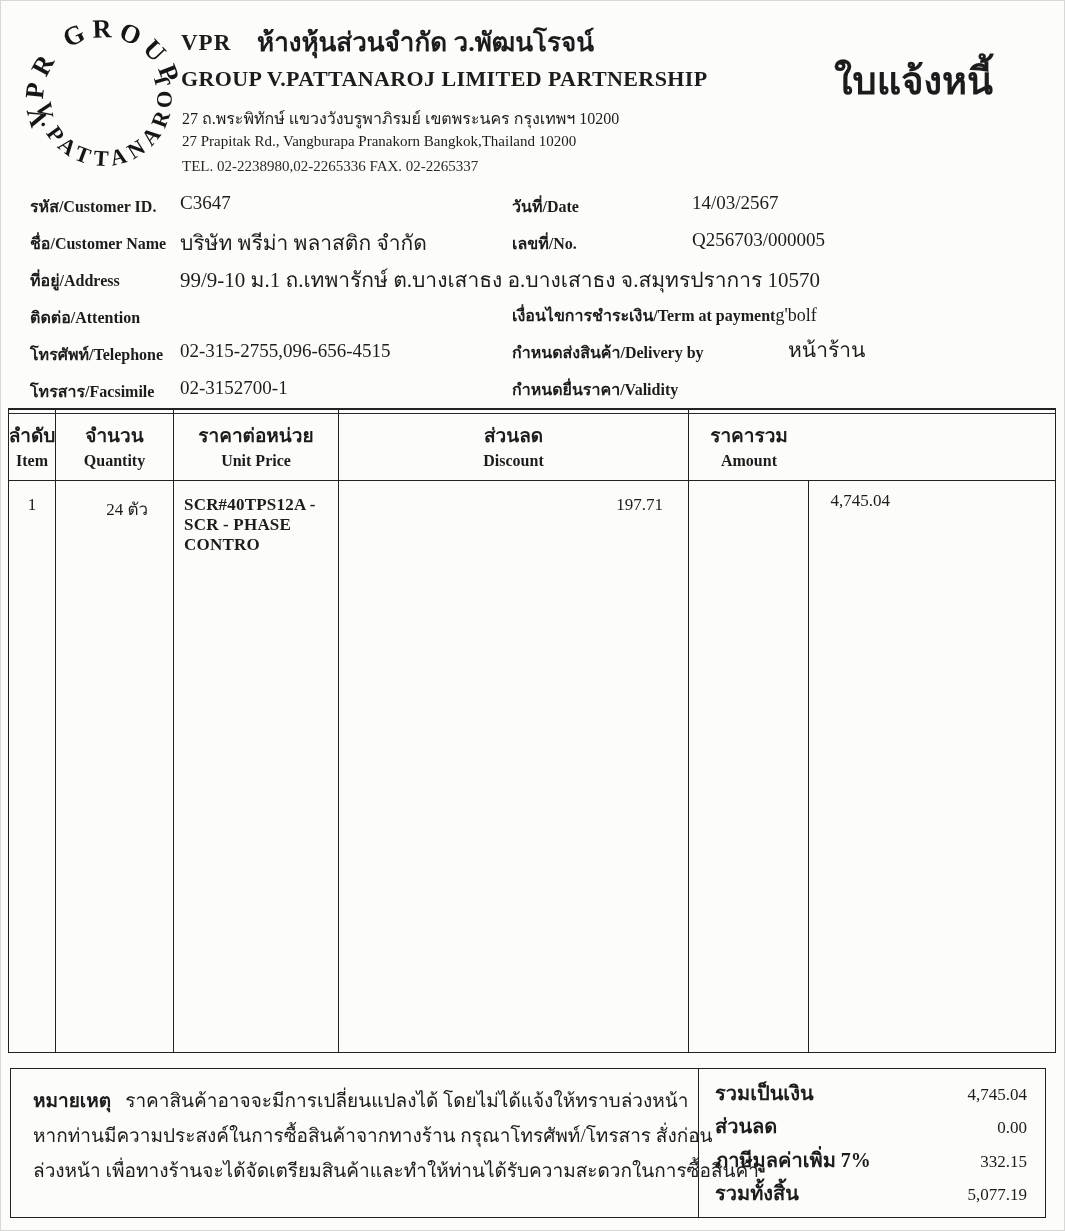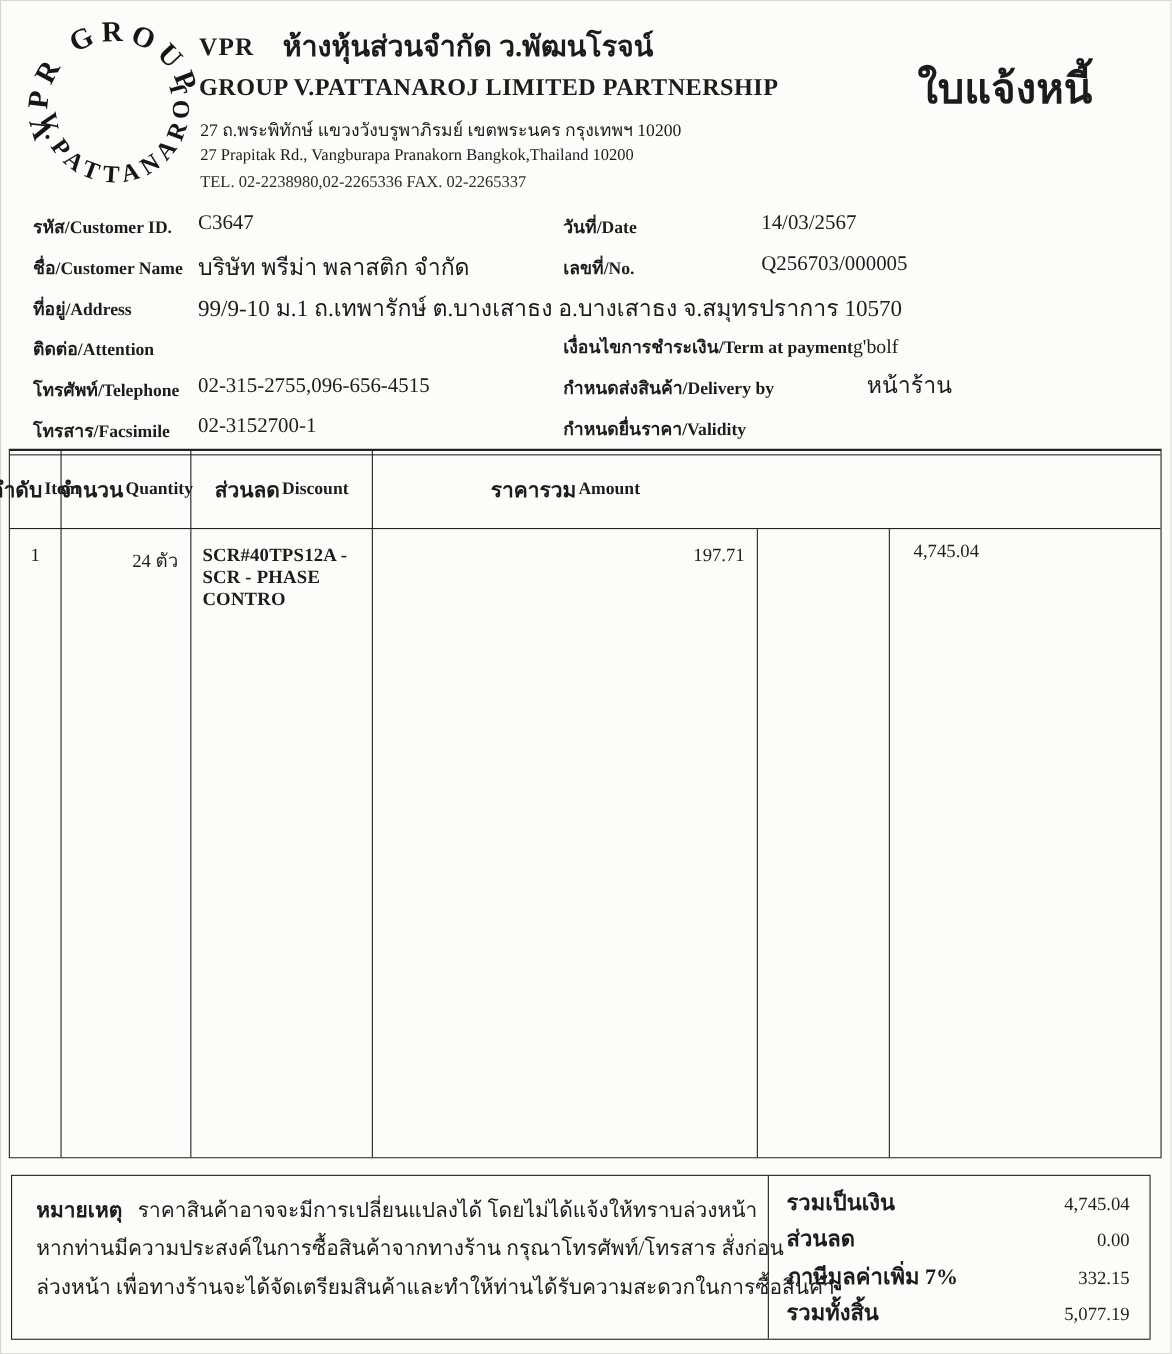--- a/index.html
+++ b/index.html
@@ -46,27 +46,27 @@
     border-top-width:2.5px;
     box-sizing:border-box;
     display:flex;flex-direction:column;
   }
   .items-table::before{ 
     content:"";position:absolute;left:0;right:0;top:3px;height:1.2px;background:#2a2a2a;
   }
   .thead,.tbody{display:grid;grid-template-columns:47px 118px 165px 350px 120px 95px auto;}
   .thead{height:70px;border-bottom:1.6px solid #222;}
   .tbody{flex:1;}
-  .th{border-right:1.4px solid #222;display:flex;align-items:center;justify-content:center;gap:2px;}
+  .th{border-right:1.4px solid #222;display:flex;flex-direction:column;align-items:center;justify-content:center;gap:2px;}
   .th:last-child,.td:last-child{border-right:none;}
   .th .th-th{font-size:19px;font-weight:bold;}
   .th .th-en{font-size:16px;font-weight:bold;}
   .td{border-right:1.4px solid #222;padding-top:14px;font-size:17px;box-sizing:border-box;}
   .td.c{text-align:center;}
-  .td.r{text-align:right;padding-right:11px;}
+  .td.r{text-align:right;padding-right:25px;}
   .td.l{text-align:left;padding-left:10px;}
   .td-desc{font-weight:600;letter-spacing:.2px;}
 
   
   .foot-box{
     left:10px;top:1068px;width:1036px;height:150px;
     border:1.8px solid #222;box-sizing:border-box;
     display:flex;
   }
   .notes{width:688px;border-right:1.4px solid #222;box-sizing:border-box;padding:14px 18px 0 22px;}
@@ -149,20 +149,24 @@
     <div class="thead">
       <div class="th">
         <span class="th-th">ลำดับ</span>
         <span class="th-en">Item</span>
       </div>
       <div class="th">
         <span class="th-th">จำนวน</span>
         <span class="th-en">Quantity</span>
       </div>
       <div class="th">
+        <span class="th-th">ราคาต่อหน่วย</span>
+        <span class="th-en">Unit Price</span>
+      </div>
+      <div class="th">
         <span class="th-th">ส่วนลด</span>
         <span class="th-en">Discount</span>
       </div>
       <div class="th">
         <span class="th-th">ราคารวม</span>
         <span class="th-en">Amount</span>
       </div>
     </div>
     <div class="tbody">
       <div class="td c">1</div>

